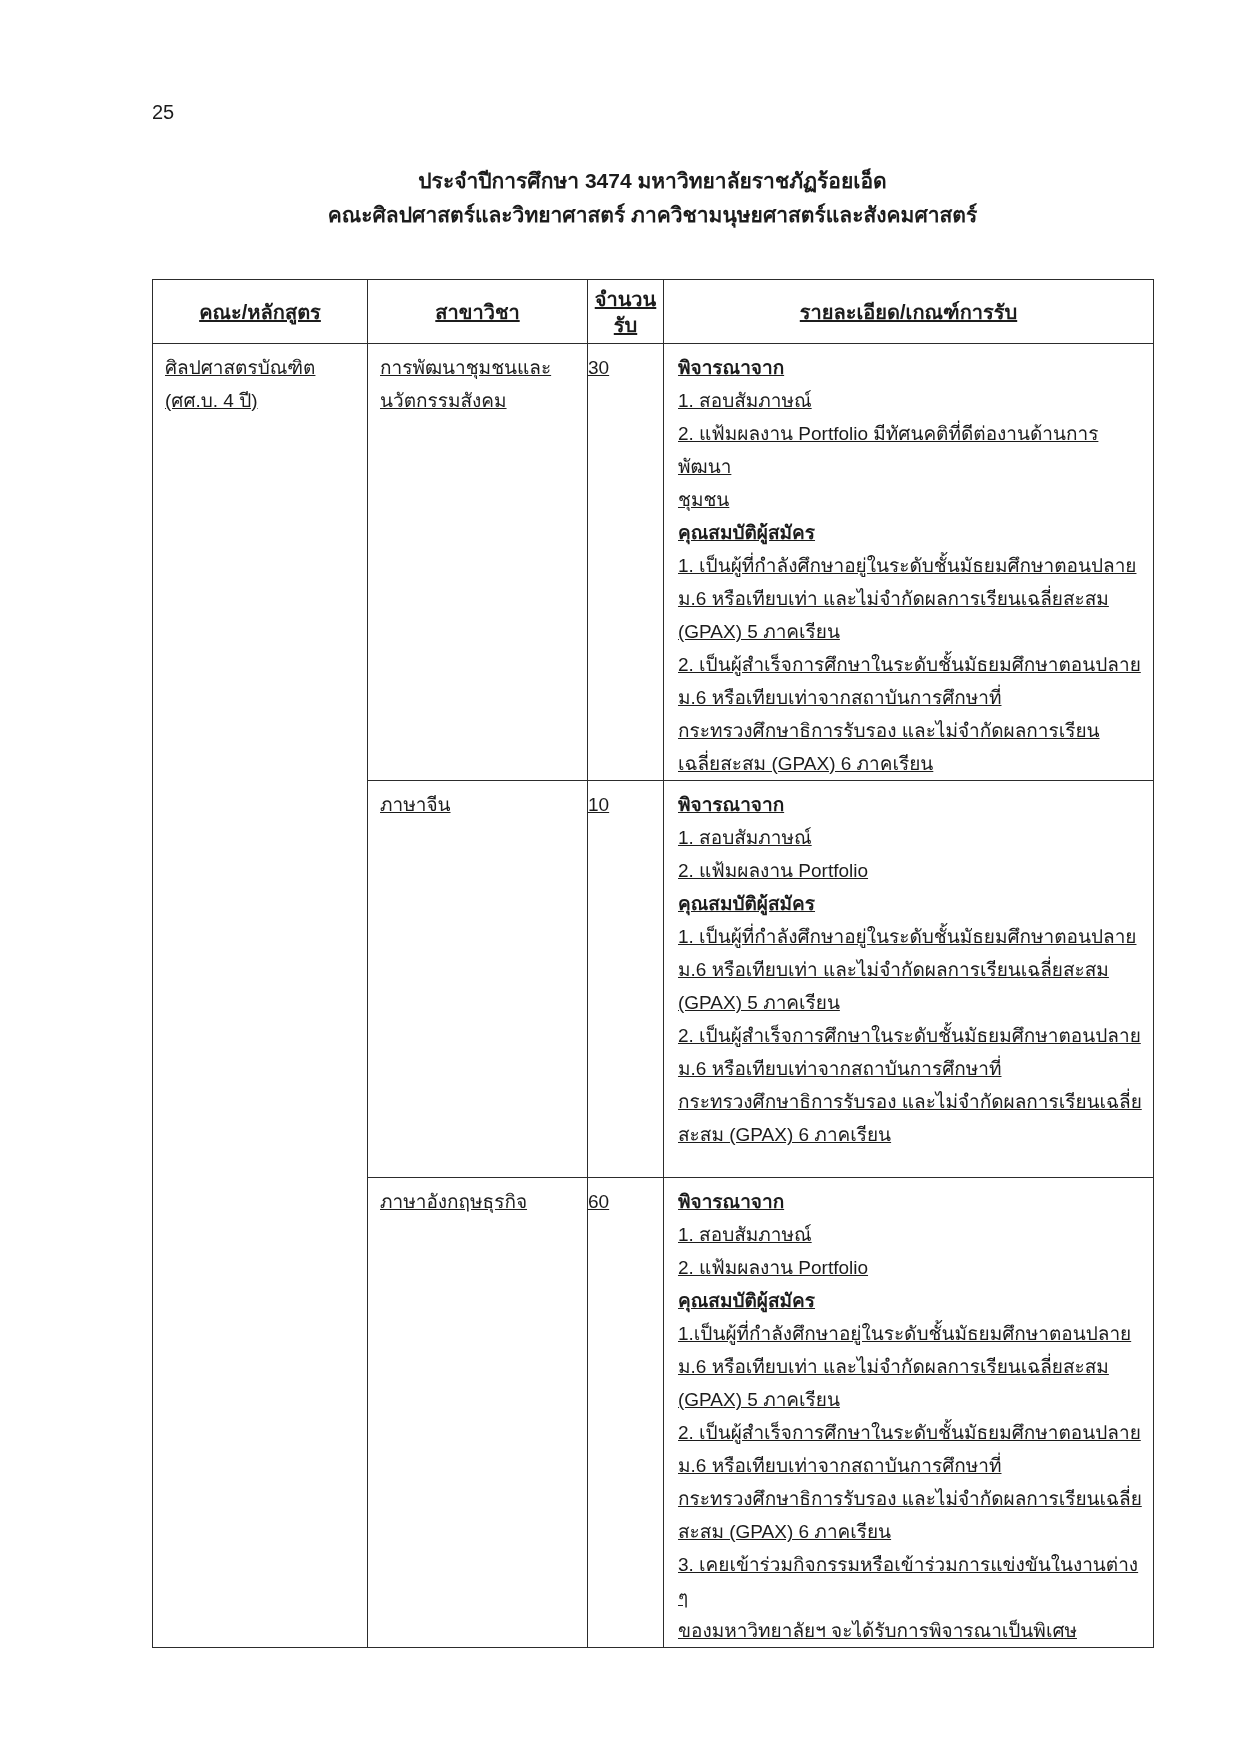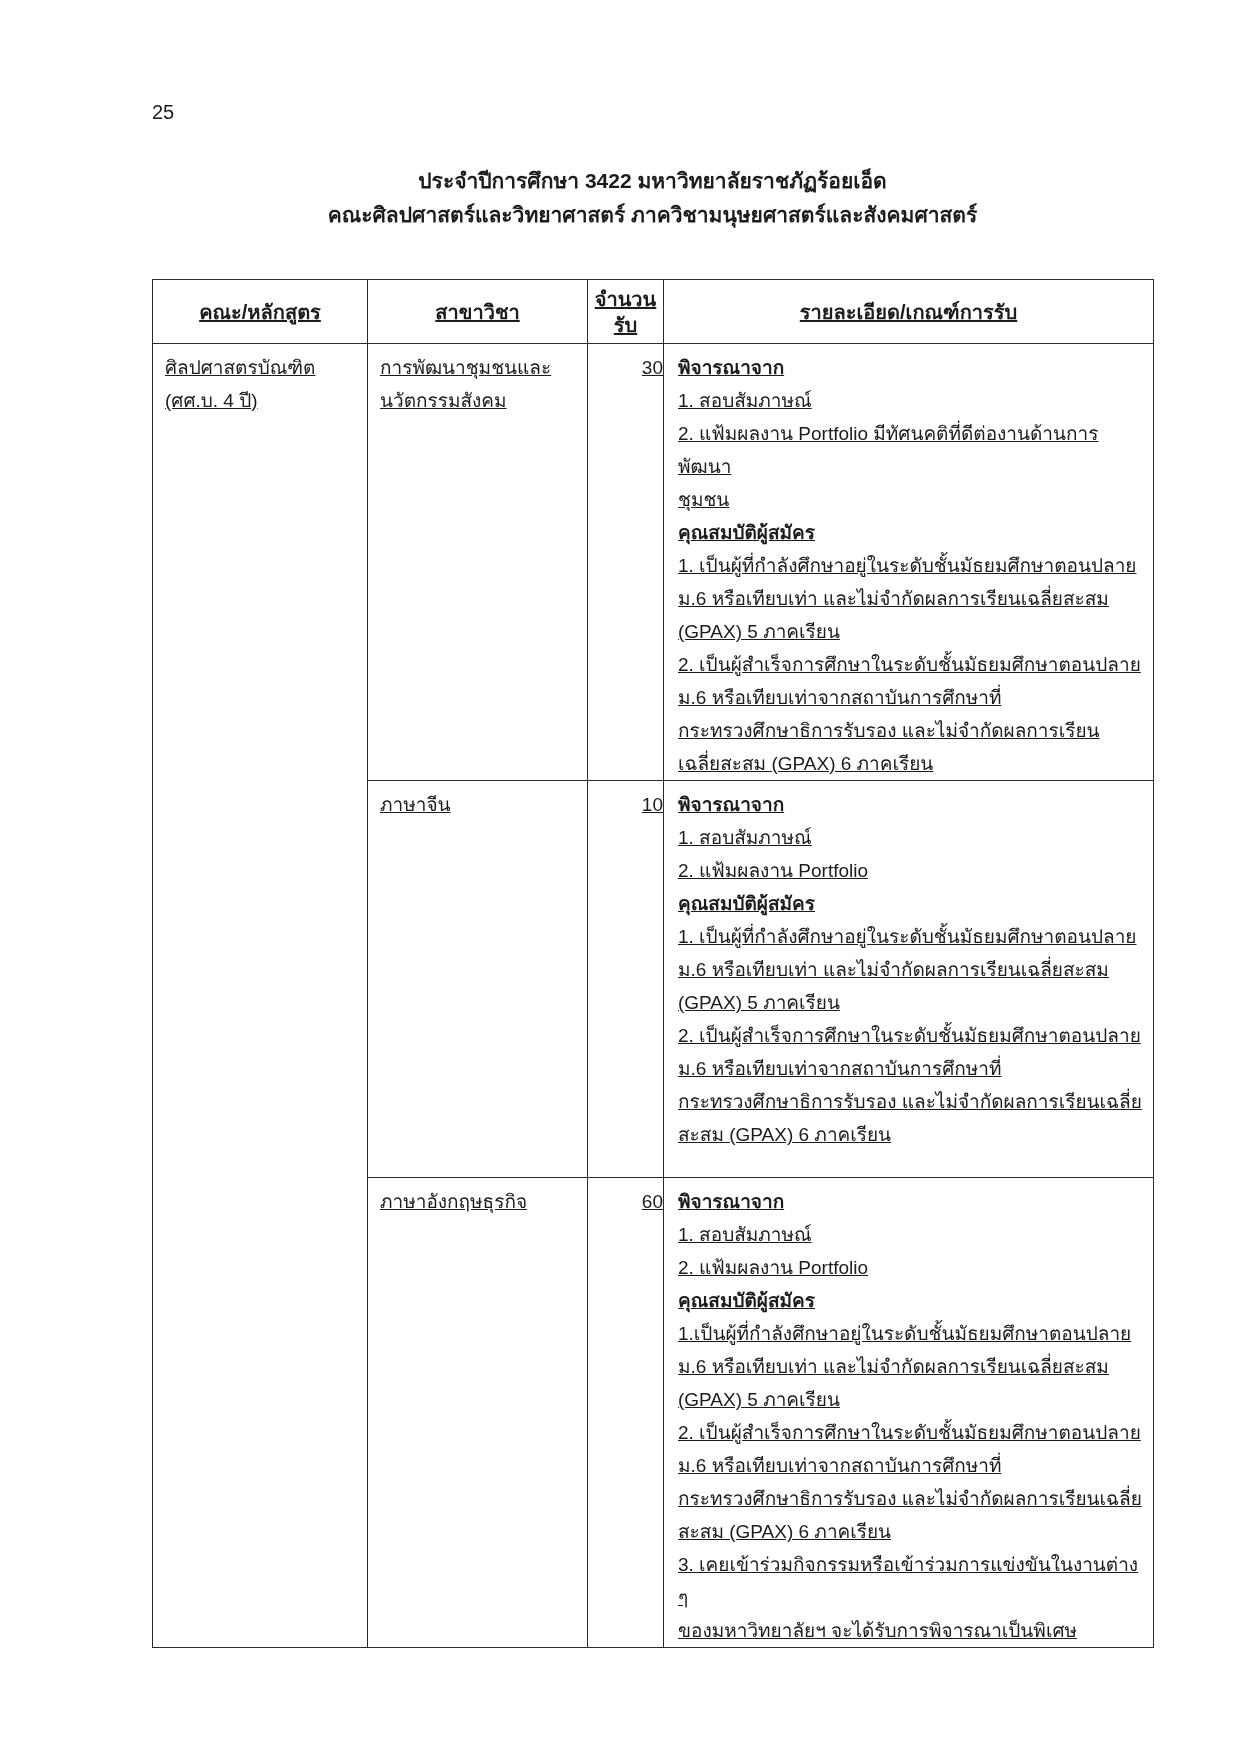--- a/index.html
+++ b/index.html
@@ -50,42 +50,42 @@
     height: 64px;
     line-height: 26px;
     font-size: 20px;
     padding: 2px 4px;
   }
   td.program-cell, td.major-cell {
     padding: 7px 10px 0 12px;
     line-height: 33px;
   }
   td.quota-cell {
-    text-align: right;
+    text-align: left;
     padding-top: 7px;
     line-height: 33px;
   }
   td.details-cell {
     padding: 7px 10px 0 14px;
     line-height: 33px;
   }
   .b { font-weight: bold; }
   tr.row-1 { height: 433px; }
   tr.row-2 { height: 397px; }
   tr.row-3 { height: 461px; }
 </style>
 </head>
 <body>
 
 <div class="content">
 
   <div class="page-number">25</div>
 
   <div class="title-block">
-    <div>ประจำปีการศึกษา 3422 มหาวิทยาลัยราชภัฏร้อยเอ็ด</div>
+    <div>ประจำปีการศึกษา 3474 มหาวิทยาลัยราชภัฏร้อยเอ็ด</div>
     <div>คณะศิลปศาสตร์และวิทยาศาสตร์ ภาควิชามนุษยศาสตร์และสังคมศาสตร์</div>
   </div>
 
   <table class="admissions">
     <colgroup>
       <col style="width:215px">
       <col style="width:220px">
       <col style="width:76px">
       <col style="width:490px">
     </colgroup>

